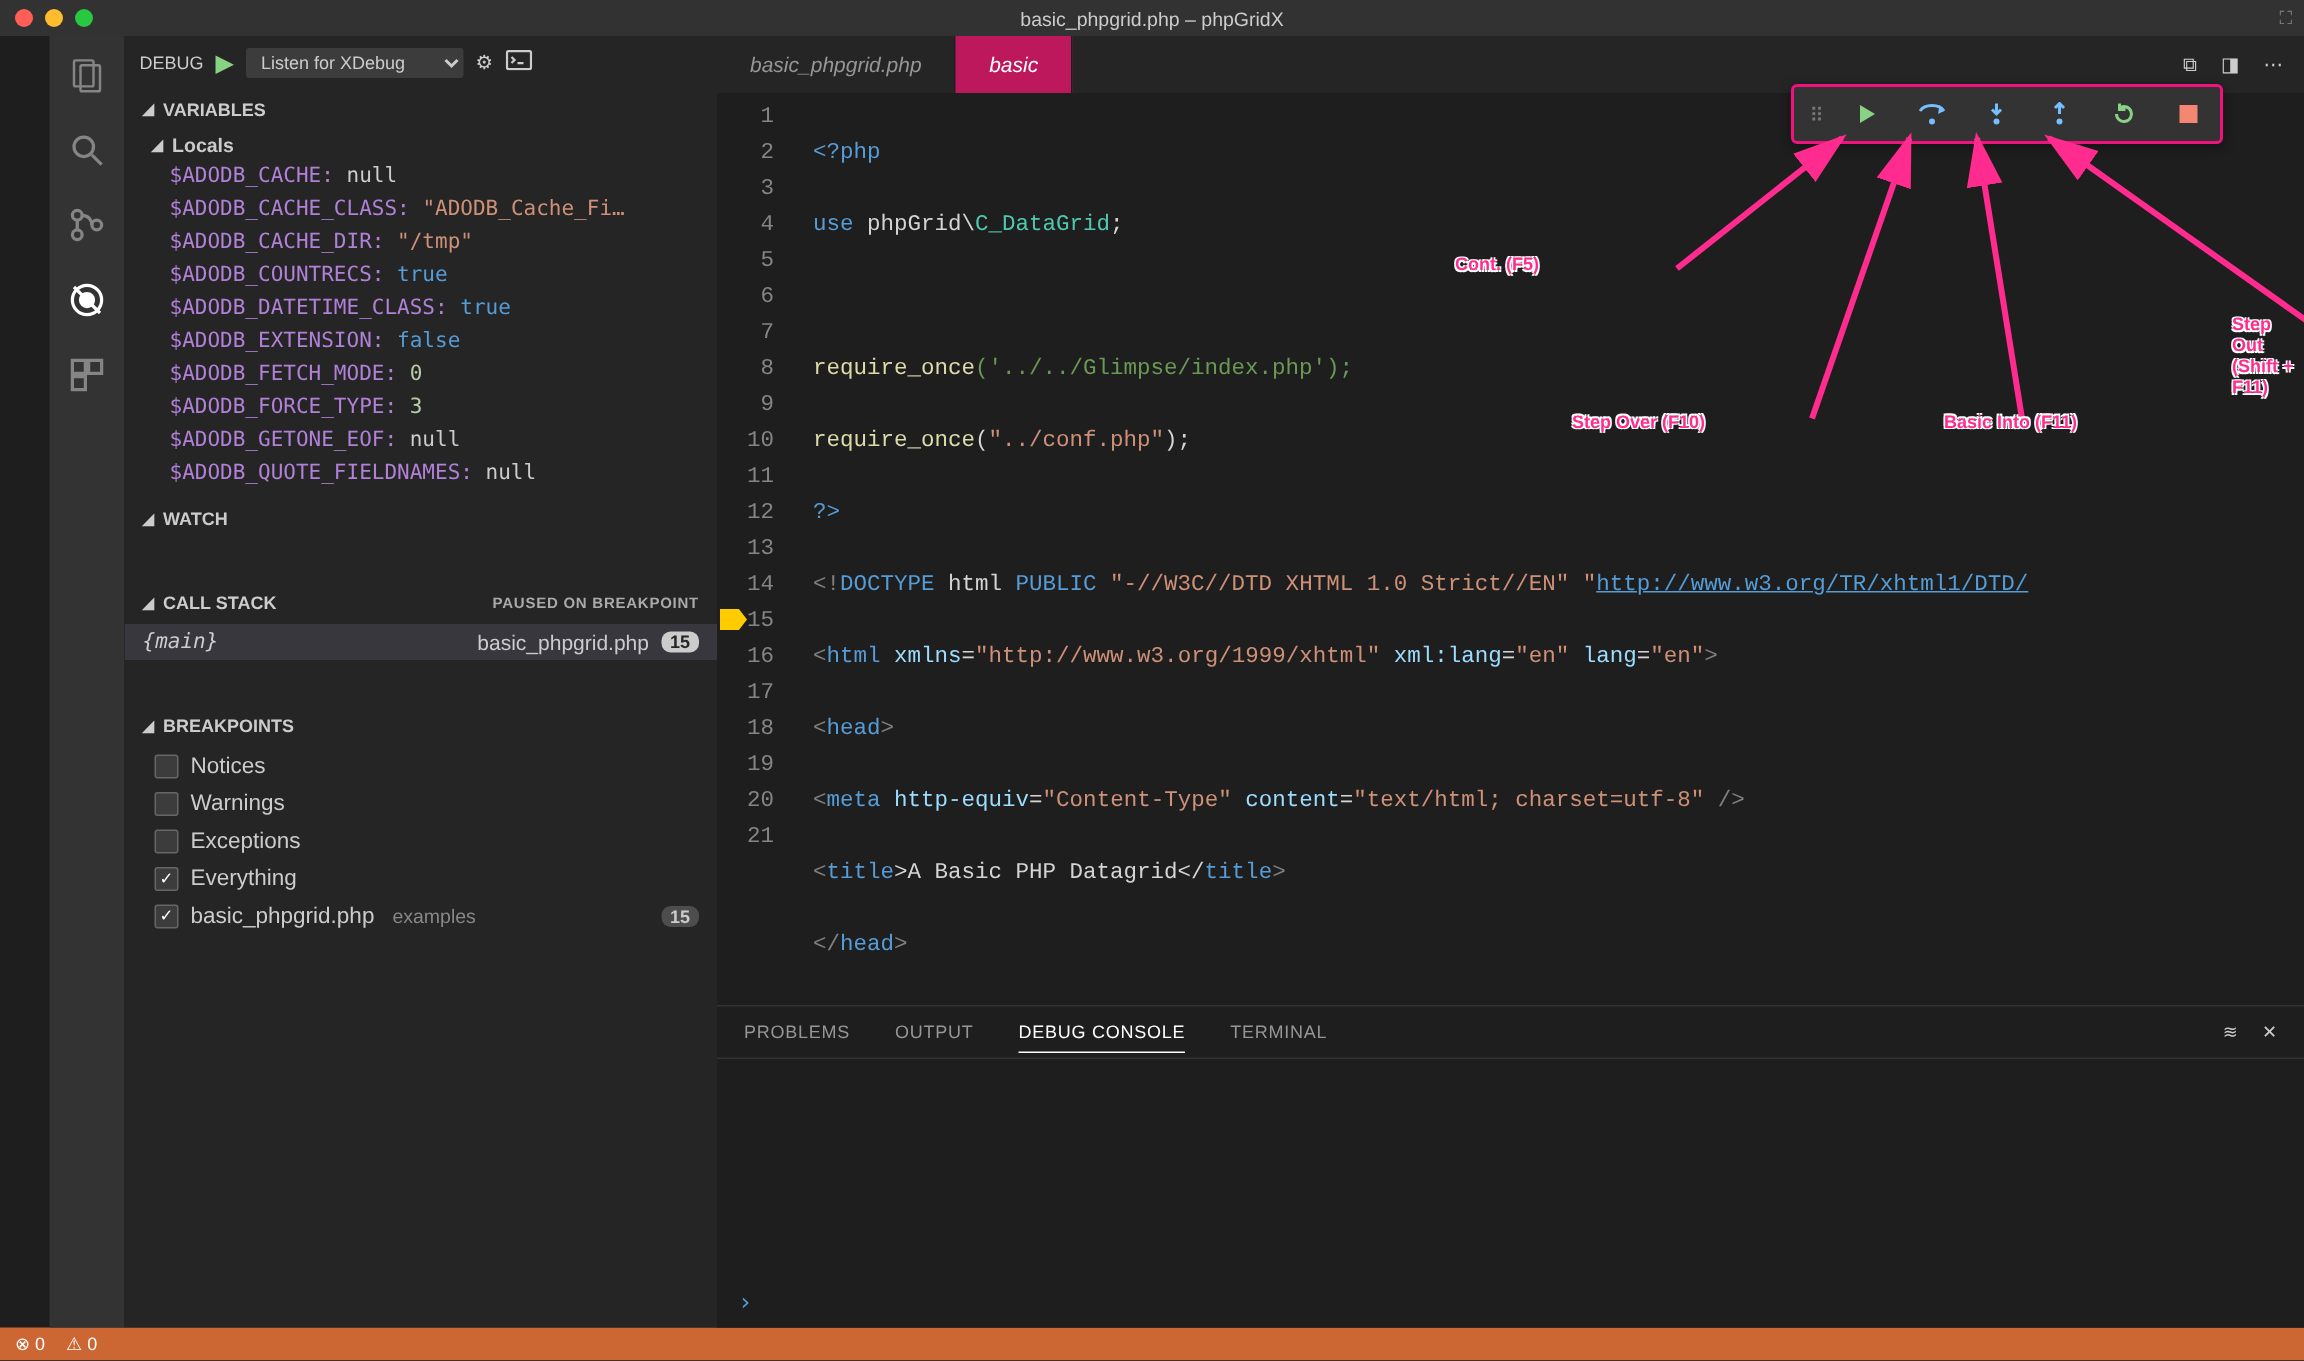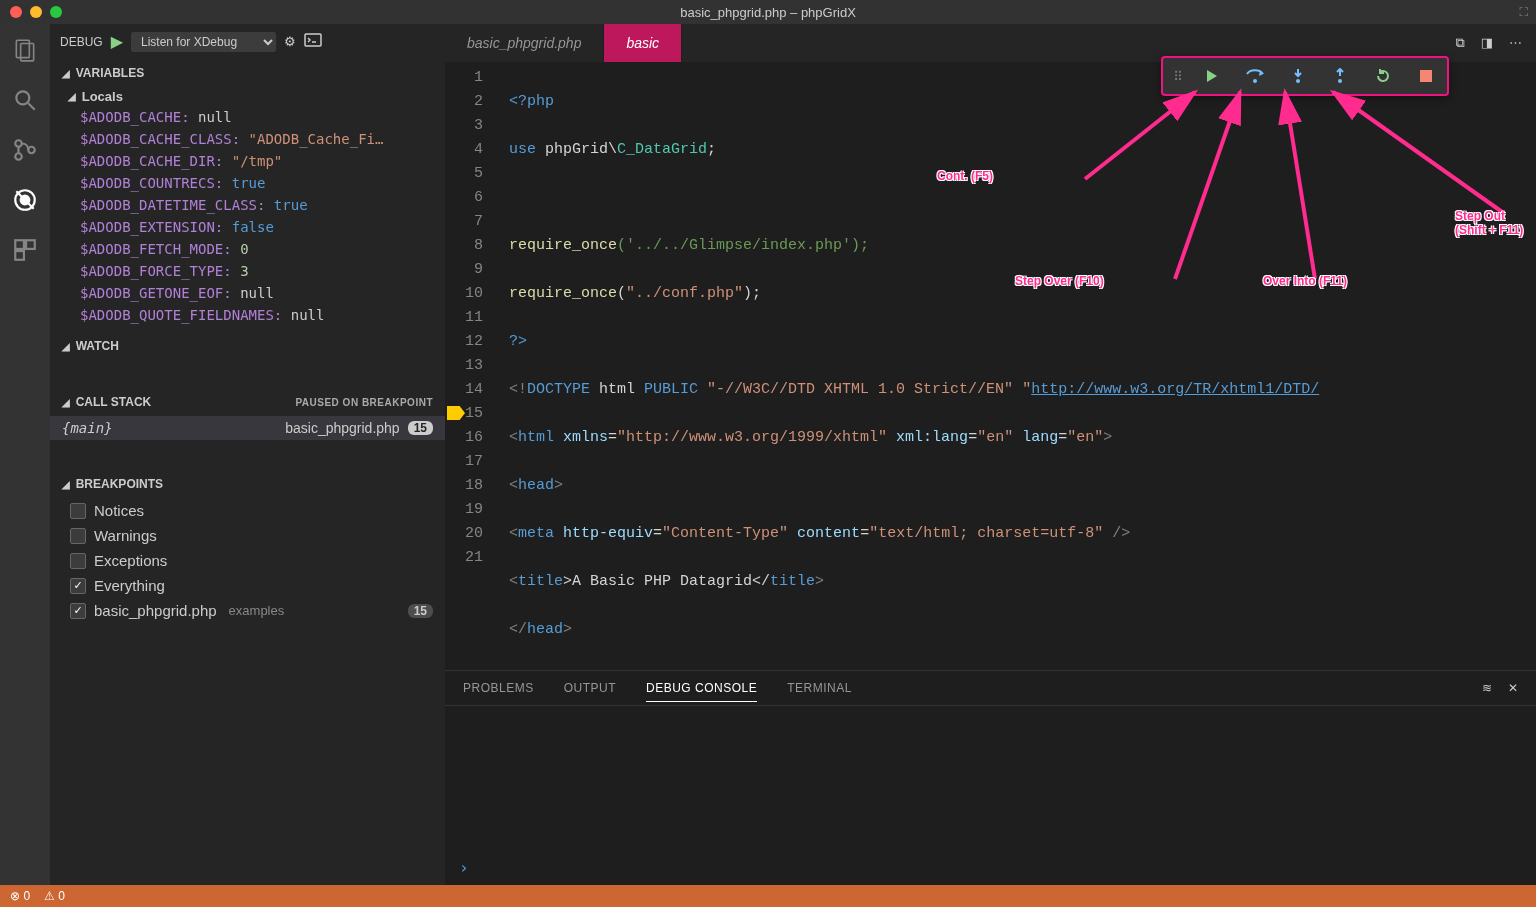--- a/index.html
+++ b/index.html
@@ -39,20 +39,21 @@
   transform: translateX(-50%);
   color: #ccc;
   font-size: 13px;
 }
 .maximize-icon { position: absolute; right: 8px; color: #888; font-size: 12px; }
 
 
 .main {
   display: flex;
   height: calc(100% - 24px - 22px);
+  margin-left: 33px;
 }
 
 
 .activity-bar {
   width: 50px;
   background: #333333;
   display: flex;
   flex-direction: column;
   align-items: center;
   padding-top: 12px;
@@ -497,21 +498,21 @@
         </span>
       <span class="dt-btn">
           <svg width="14" height="14" viewBox="0 0 14 14">
             <rect x="1" y="1" width="12" height="12" fill="#f48771"></rect>
           </svg>
         </span>
     </div>
 
     <div class="annotation" style="top:145px;left:492px">Cont. (F5)</div>
     <div class="annotation" style="top:250px;left:570px">Step Over (F10)</div>
-    <div class="annotation" style="top:250px;left:818px">Over Into (F11)</div>
+    <div class="annotation" style="top:250px;left:818px">Basic Into (F11)</div>
     <div class="annotation" style="top:185px;left:1010px">Step Out (Shift + F11)</div>
 
     <svg class="arrow" style="top:60px;left:540px" width="220" height="200">
       <defs>
           <marker id="ah1" markerWidth="10" markerHeight="10" refX="8" refY="3" orient="auto">
             <path d="M0,0 L0,6 L9,3 z" fill="#ff2b8e"></path>
           </marker>
         </defs>
       <line x1="100" y1="95" x2="210" y2="8" stroke="#ff2b8e" stroke-width="4" marker-end="url(#ah1)"></line>
     </svg>

